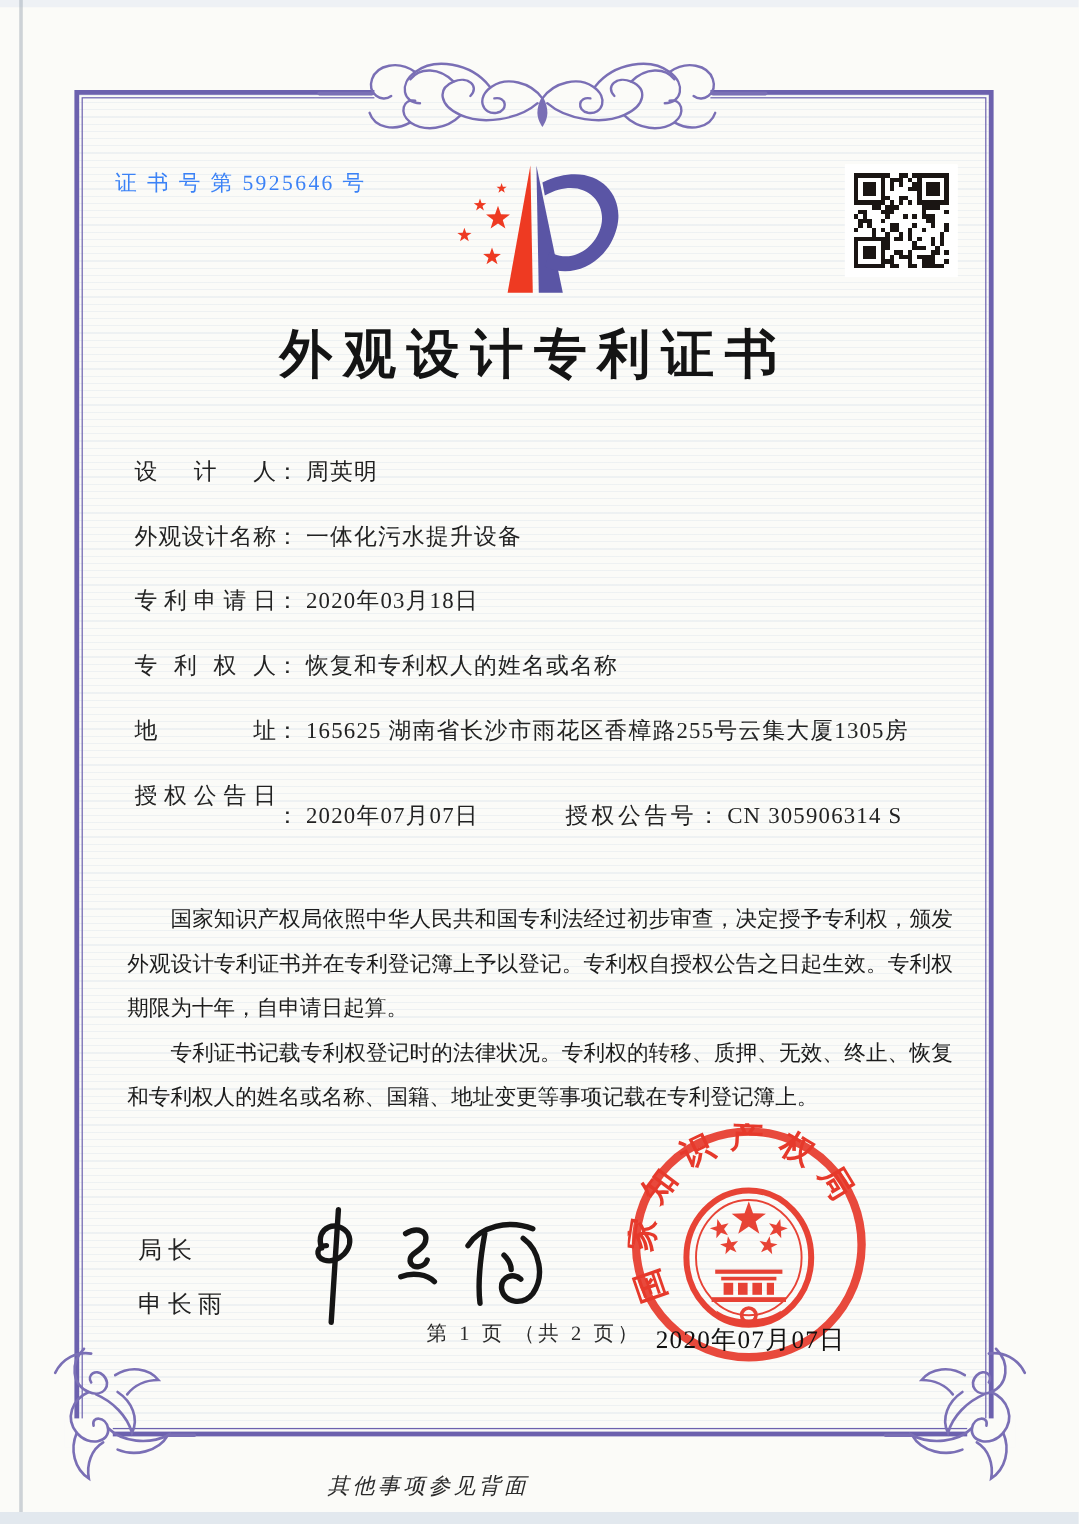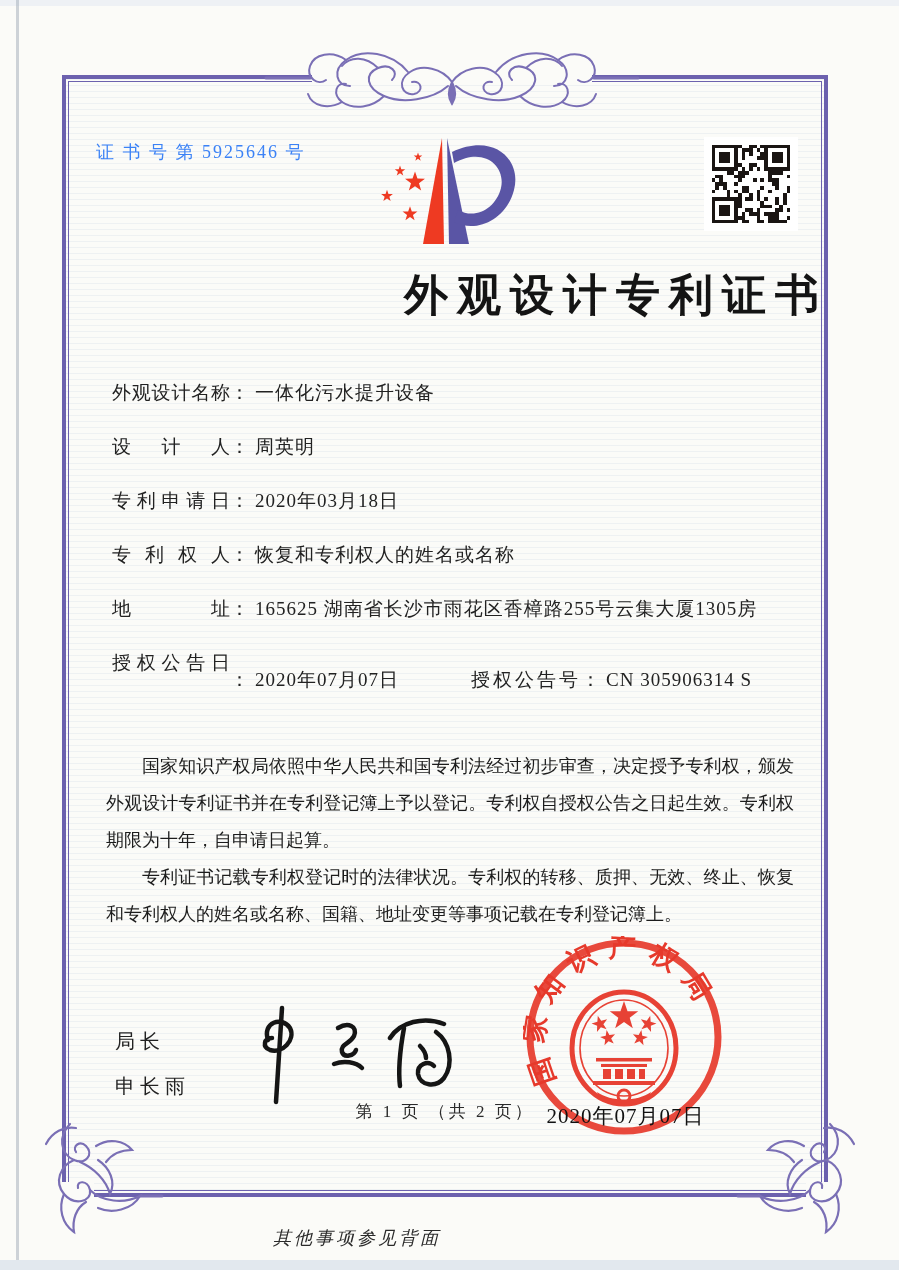--- a/index.html
+++ b/index.html
@@ -33,21 +33,21 @@
     position:absolute;left:96px;top:140px;
     font-size:18px;letter-spacing:2px;color:#3b82f6;
   }
 
   .logo{position:absolute;left:366px;top:130px;width:156px;height:122px;}
 
   .qr{position:absolute;left:704px;top:137px;width:94px;height:94px;background:#fff;}
 
   .title{
     position:absolute;left:62px;top:266px;width:766px;
-    text-align:right;font-size:44px;font-weight:bold;letter-spacing:9px;
+    text-align:center;font-size:44px;font-weight:bold;letter-spacing:9px;
     color:#141414;
   }
 
   .fields{position:absolute;left:112px;top:380px;width:690px;}
   .frow{height:54px;font-size:19px;white-space:nowrap;color:#222;}
   .flabel{
     display:inline-block;width:118px;vertical-align:top;
     text-align:justify;text-align-last:justify;-moz-text-align-last:justify;
   }
   .fcolon{display:inline-block;margin-right:6px;}
@@ -304,24 +304,24 @@
       <rect x="2" y="16" width="7" height="7" fill="#1a1513"></rect>
       <rect x="3" y="17" width="5" height="5" fill="#ffffff"></rect>
       <rect x="4" y="18" width="3" height="3" fill="#1a1513"></rect>
     </svg>
 </div>
 
 <div class="title">外观设计专利证书</div>
 
 <div class="fields">
   <div class="frow">
+    <span class="flabel">设 计 人</span><span class="fcolon">：</span><span class="fvalue">周英明</span>
+  </div>
+  <div class="frow">
     <span class="flabel">外观设计名称</span><span class="fcolon">：</span><span class="fvalue">一体化污水提升设备</span>
-  </div>
-  <div class="frow">
-    <span class="flabel">设 计 人</span><span class="fcolon">：</span><span class="fvalue">周英明</span>
   </div>
   <div class="frow">
     <span class="flabel">专利申请日</span><span class="fcolon">：</span><span class="fvalue">2020年03月18日</span>
   </div>
   <div class="frow">
     <span class="flabel">专 利 权 人</span><span class="fcolon">：</span><span class="fvalue">恢复和专利权人的姓名或名称</span>
   </div>
   <div class="frow">
     <span class="flabel">地 址</span><span class="fcolon">：</span><span class="fvalue">165625 湖南省长沙市雨花区香樟路255号云集大厦1305房</span>
   </div>

